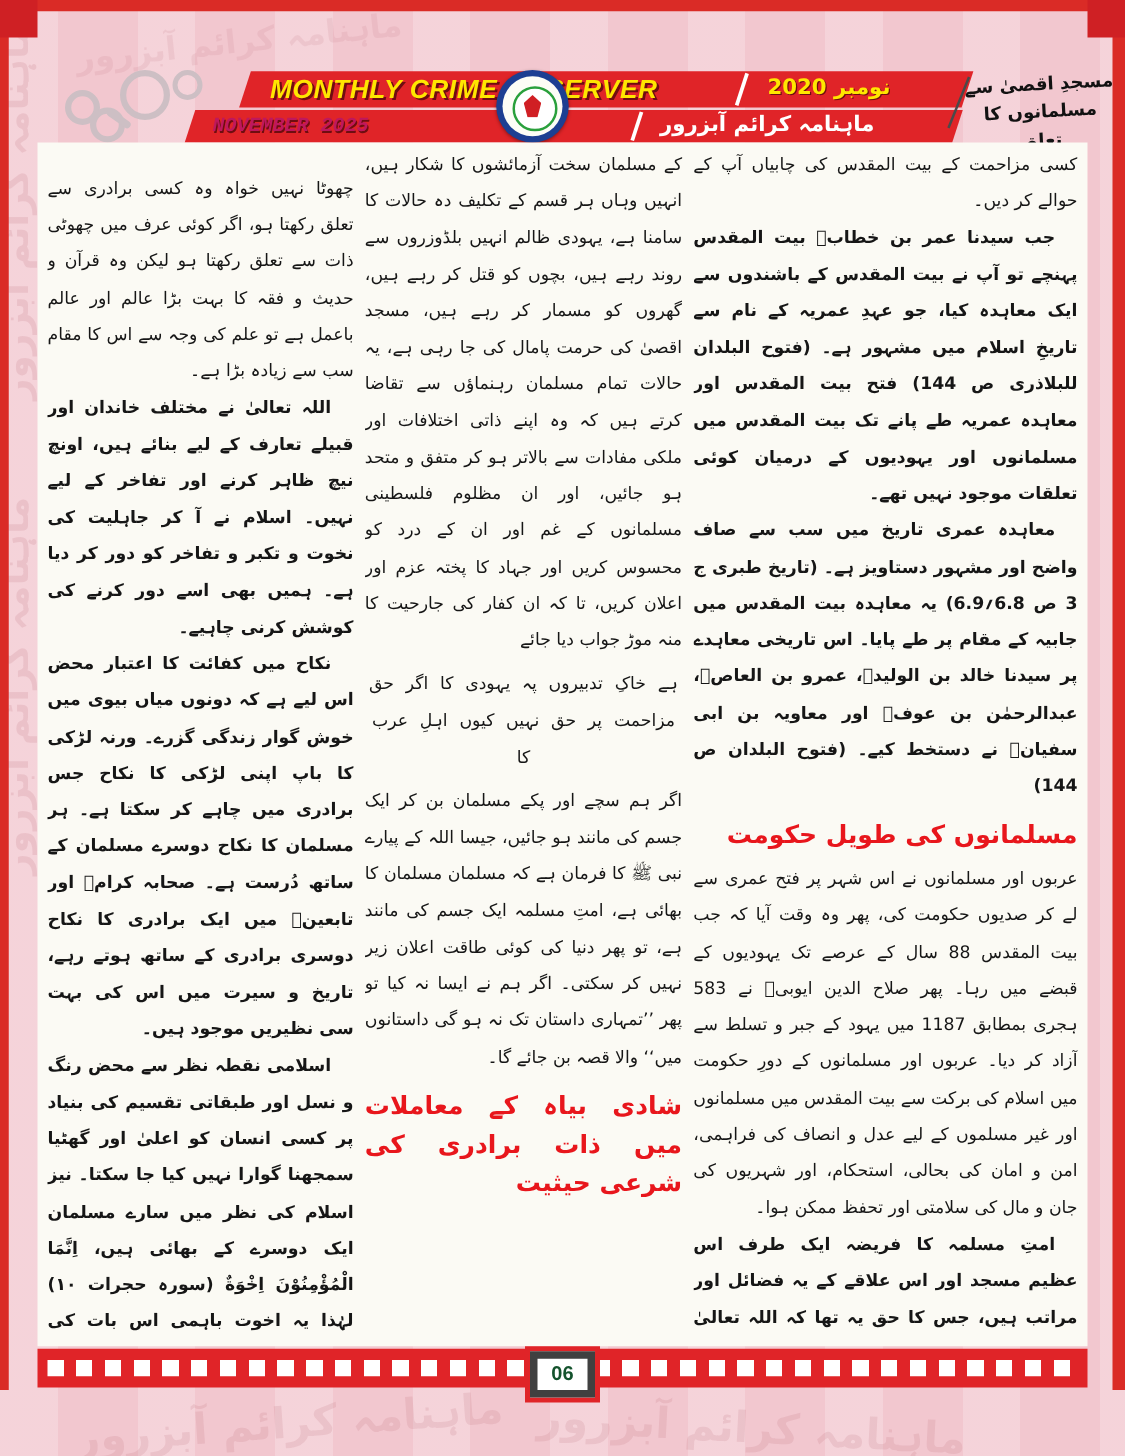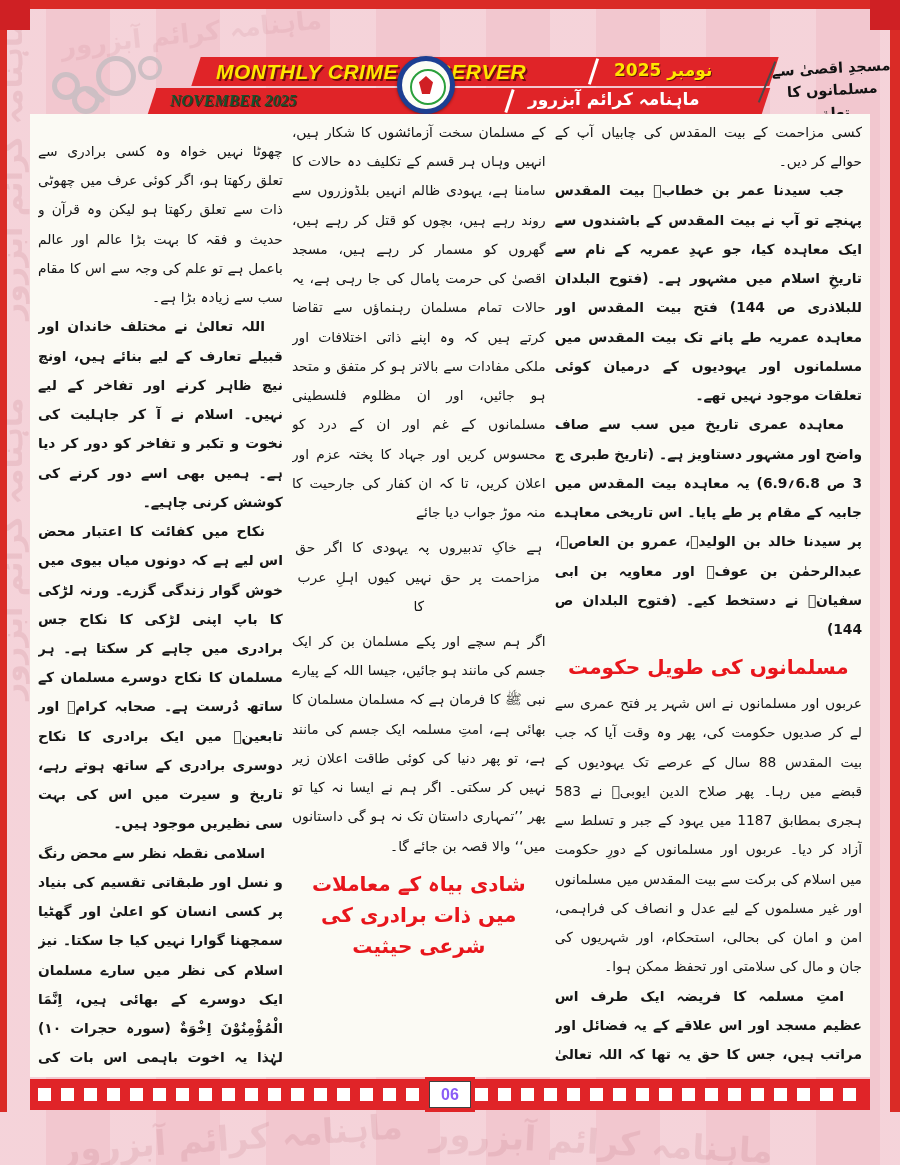--- a/index.html
+++ b/index.html
@@ -17,21 +17,21 @@
   .ring{position:absolute;border:5px solid #cdbfc4;border-radius:50%;}
   .handle{position:absolute;background:#cdbfc4;border-radius:3px;}
   
   .frame{position:absolute;background:#da2b26;}
   .corner{position:absolute;background:#cf2024;}
   
   .banner-strip{position:absolute;background:#e02428;transform:skewX(-18deg);}
   .btxt{position:absolute;white-space:nowrap;}
   .title-en{color:#ffe600;font-family:"Liberation Sans",sans-serif;font-weight:bold;font-style:italic;
             font-size:21px;letter-spacing:.5px;text-shadow:2px 2px 0 #6f0d10;}
-  .nov-en{color:#14532d;font-family:Liberation Serif, serif;font-weight:bold;font-style:italic;
+  .nov-en{color:#be185d;font-family:Liberation Mono, monospace;font-weight:bold;font-style:italic;
           font-size:16px;text-shadow:1px 1px 0 #6f0d10;}
   .issue-ur{color:#ffe600;font-size:17px;font-weight:bold;direction:rtl;text-shadow:1px 1px 0 #6f0d10;}
   .mag-ur{color:#ffffff;font-size:17px;font-weight:bold;direction:rtl;}
   .slash{position:absolute;width:3px;background:#fff;transform:rotate(18deg);}
   .art-title{position:absolute;left:770px;top:57px;width:124px;height:54px;
              color:#121212;font-weight:bold;font-size:14.5px;line-height:1.55;
              direction:rtl;text-align:center;transform:rotate(-3deg);}
   .title-slash{position:absolute;left:766px;top:60px;width:2px;height:44px;background:#4a4a4a;transform:rotate(22deg);}
   
   .logo{position:absolute;left:397px;top:56px;width:58px;height:58px;border-radius:50%;
@@ -45,31 +45,31 @@
   .content{position:absolute;left:30px;top:114px;width:840px;height:963px;
            background:#fbfaf4;padding:4px 8px;box-sizing:border-box;}
   .cols{display:flex;flex-direction:row;gap:9px;direction:rtl;height:100%;}
   .col{overflow:hidden;direction:rtl;text-align:justify;color:#161616;
        font-size:13.8px;line-height:2.12;}
   .col-right{width:310px;}
   .col-middle{width:256px;}
   .col-left{width:247px;margin-top:19px;}
   .para{margin:0;}
   .para.indent{text-indent:1.3em;font-weight:bold;}
-  .col-heading{color:#e8161c;font-size:20px;font-weight:bold;text-align:center;
+  .col-heading{color:#e8161c;font-size:20px;font-weight:bold;
                margin:8px 0 6px 0;line-height:1.55;}
   .verse{margin:6px 0;text-align:center;}
   .verse-line{word-spacing:5px;}
   
   .footer-bar{position:absolute;left:30px;top:1079px;width:840px;height:31px;background:#e02428;}
   .dashes{position:absolute;left:8px;right:8px;top:9px;height:13px;
           background:repeating-linear-gradient(90deg,#ffffff 0 13px,rgba(0,0,0,0) 13px 23px);}
   .page-box{position:absolute;left:50%;top:2px;transform:translateX(-50%);
-            width:40px;height:25px;background:#ffffff;border:1px solid #404040;
-            box-shadow:0 0 0 4px #e02428;color:#8b5cf6;
+            width:40px;height:25px;background:#ffffff;border:6px solid #404040;
+            box-shadow:0 0 0 4px #e02428;color:#14532d;
             font-family:"Liberation Sans",sans-serif;font-weight:bold;font-size:16px;
             text-align:center;line-height:25px;}
 </style>
 </head>
 <body>
 
 <span class="wm" style="left:-6px;top:320px;font-size:30px;transform:rotate(-90deg);transform-origin:left top;">ماہنامہ کرائم آبزرور</span>
 <span class="wm" style="left:-6px;top:700px;font-size:30px;transform:rotate(-90deg);transform-origin:left top;">ماہنامہ کرائم آبزرور</span>
 
 <span class="wm" style="left:60px;top:1118px;font-size:34px;transform:rotate(-4deg);">ماہنامہ کرائم آبزرور</span>
@@ -88,21 +88,21 @@
 <div class="corner" style="left:0;top:0;width:30px;height:30px;"></div>
 <div class="corner" style="right:0;top:0;width:30px;height:30px;"></div>
 
 <div class="banner-strip" style="left:196px;top:57px;width:578px;height:29px;"></div>
 <div class="banner-strip" style="left:152px;top:88px;width:614px;height:26px;"></div>
 <div class="slash" style="left:592px;top:58px;height:27px;"></div>
 <div class="slash" style="left:508px;top:89px;height:24px;"></div>
 
 <span class="btxt title-en" style="left:216px;top:60px;">MONTHLY CRIME OBSERVER</span>
 <span class="btxt nov-en" style="left:170px;top:92px;">NOVEMBER 2025</span>
-<span class="btxt issue-ur" style="left:614px;top:60px;">نومبر 2025</span>
+<span class="btxt issue-ur" style="left:614px;top:60px;">نومبر 2020</span>
 <span class="btxt mag-ur" style="left:528px;top:89px;">ماہنامہ کرائم آبزرور</span>
 
 <div class="logo">
   <div class="in1"></div>
   <div class="in2"></div>
   <div class="bird"></div>
 </div>
 
 <div class="title-slash"></div>
 <div class="art-title">مسجدِ اقصیٰ سے مسلمانوں کا تعلق</div>

